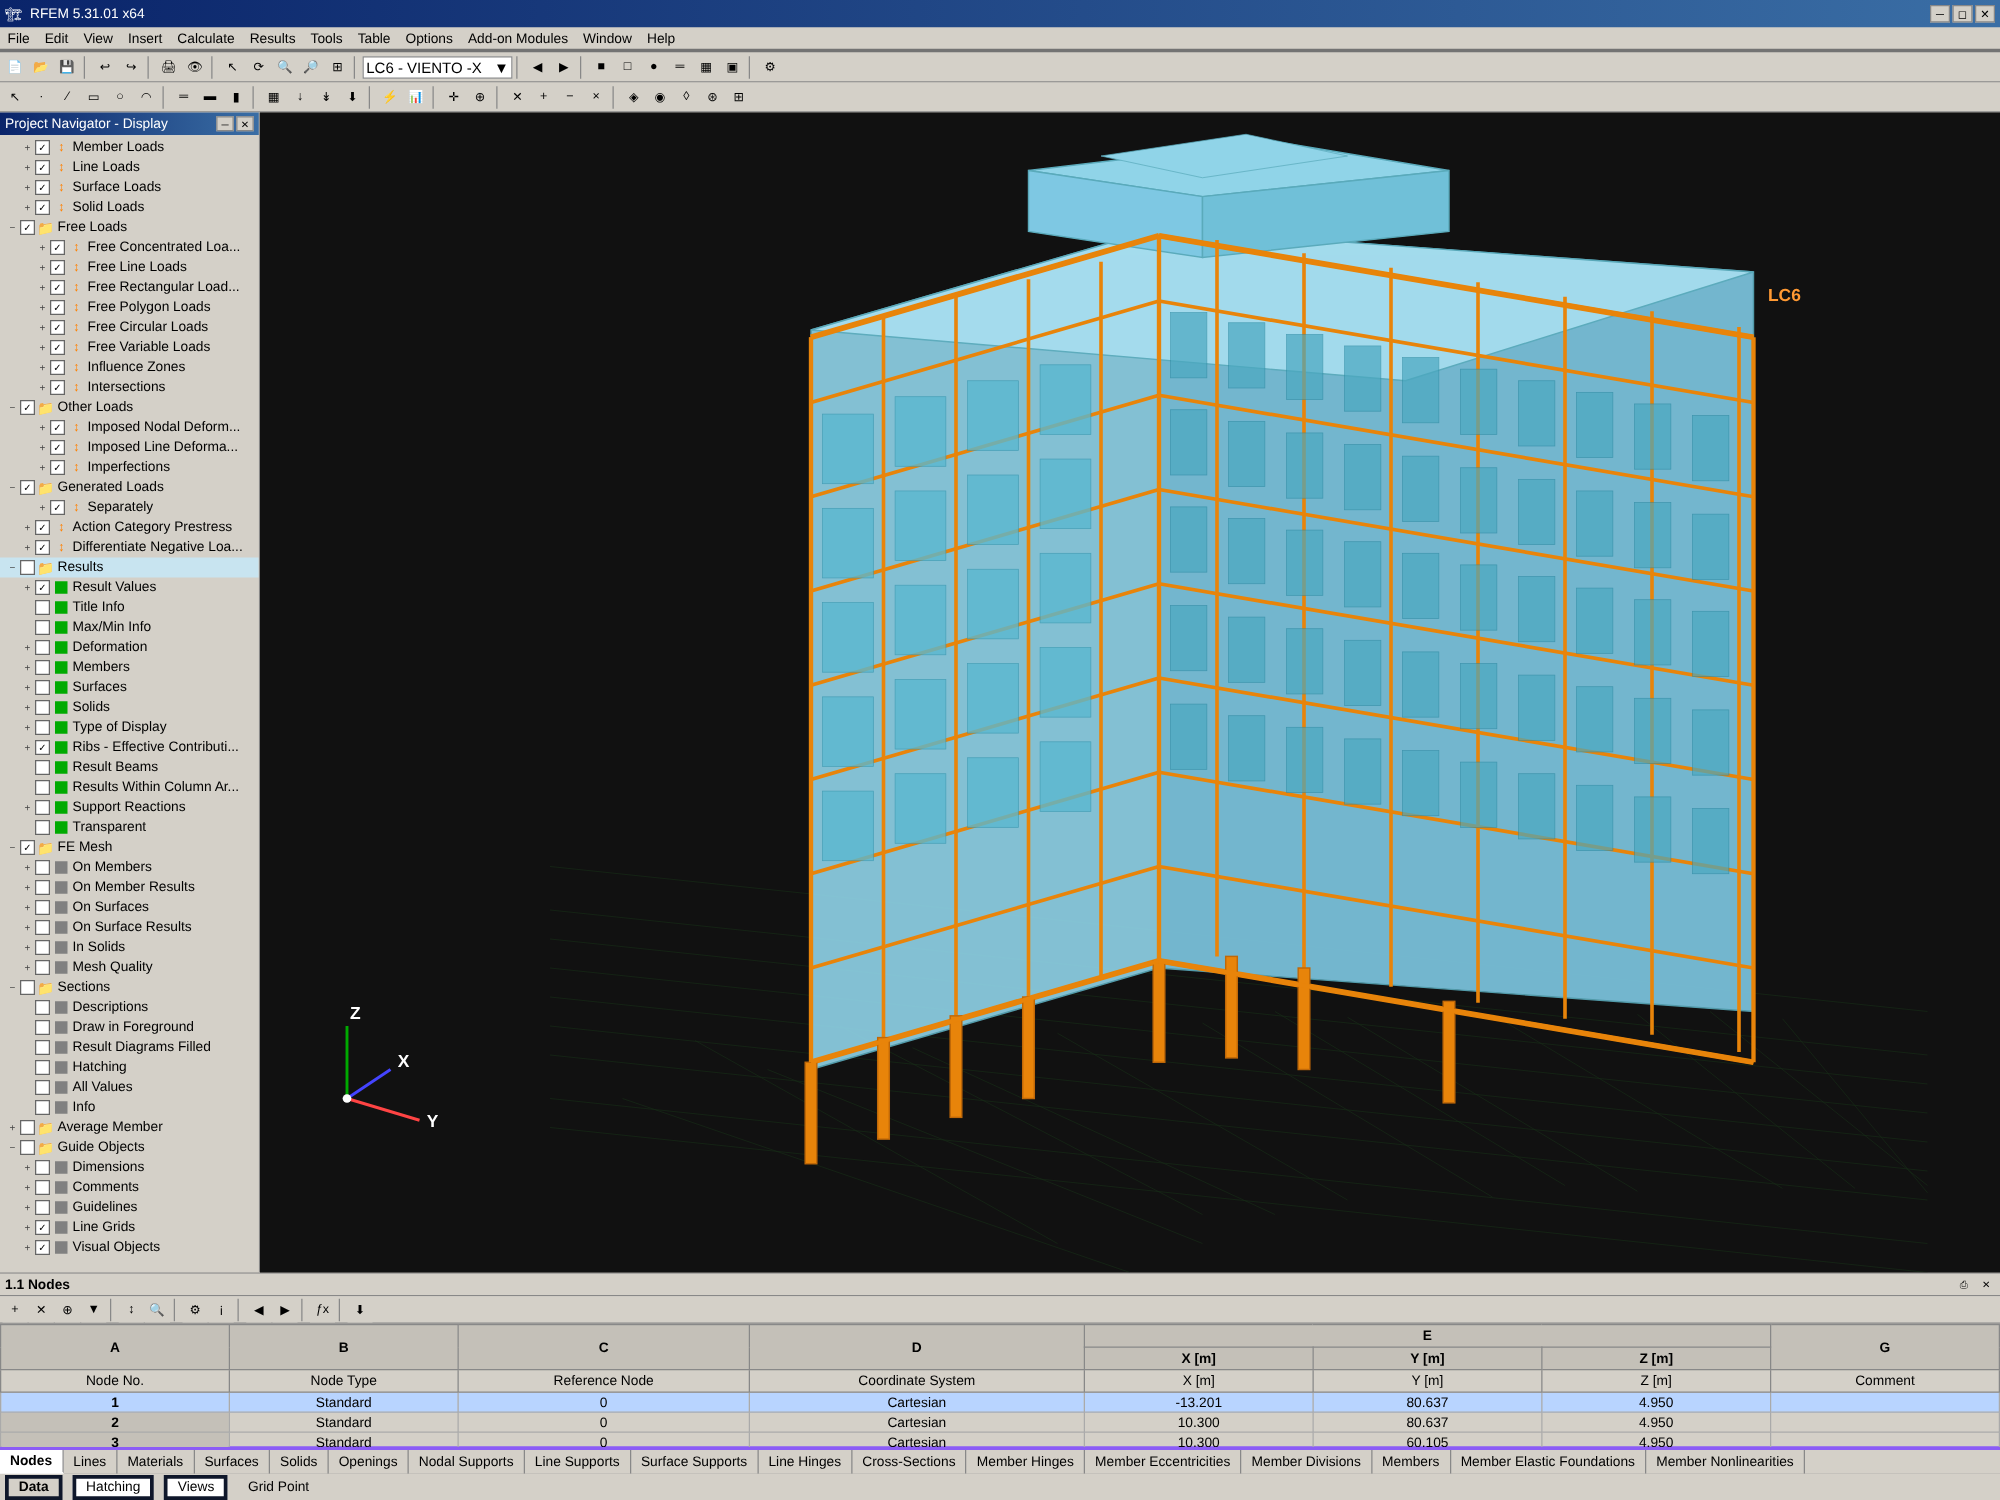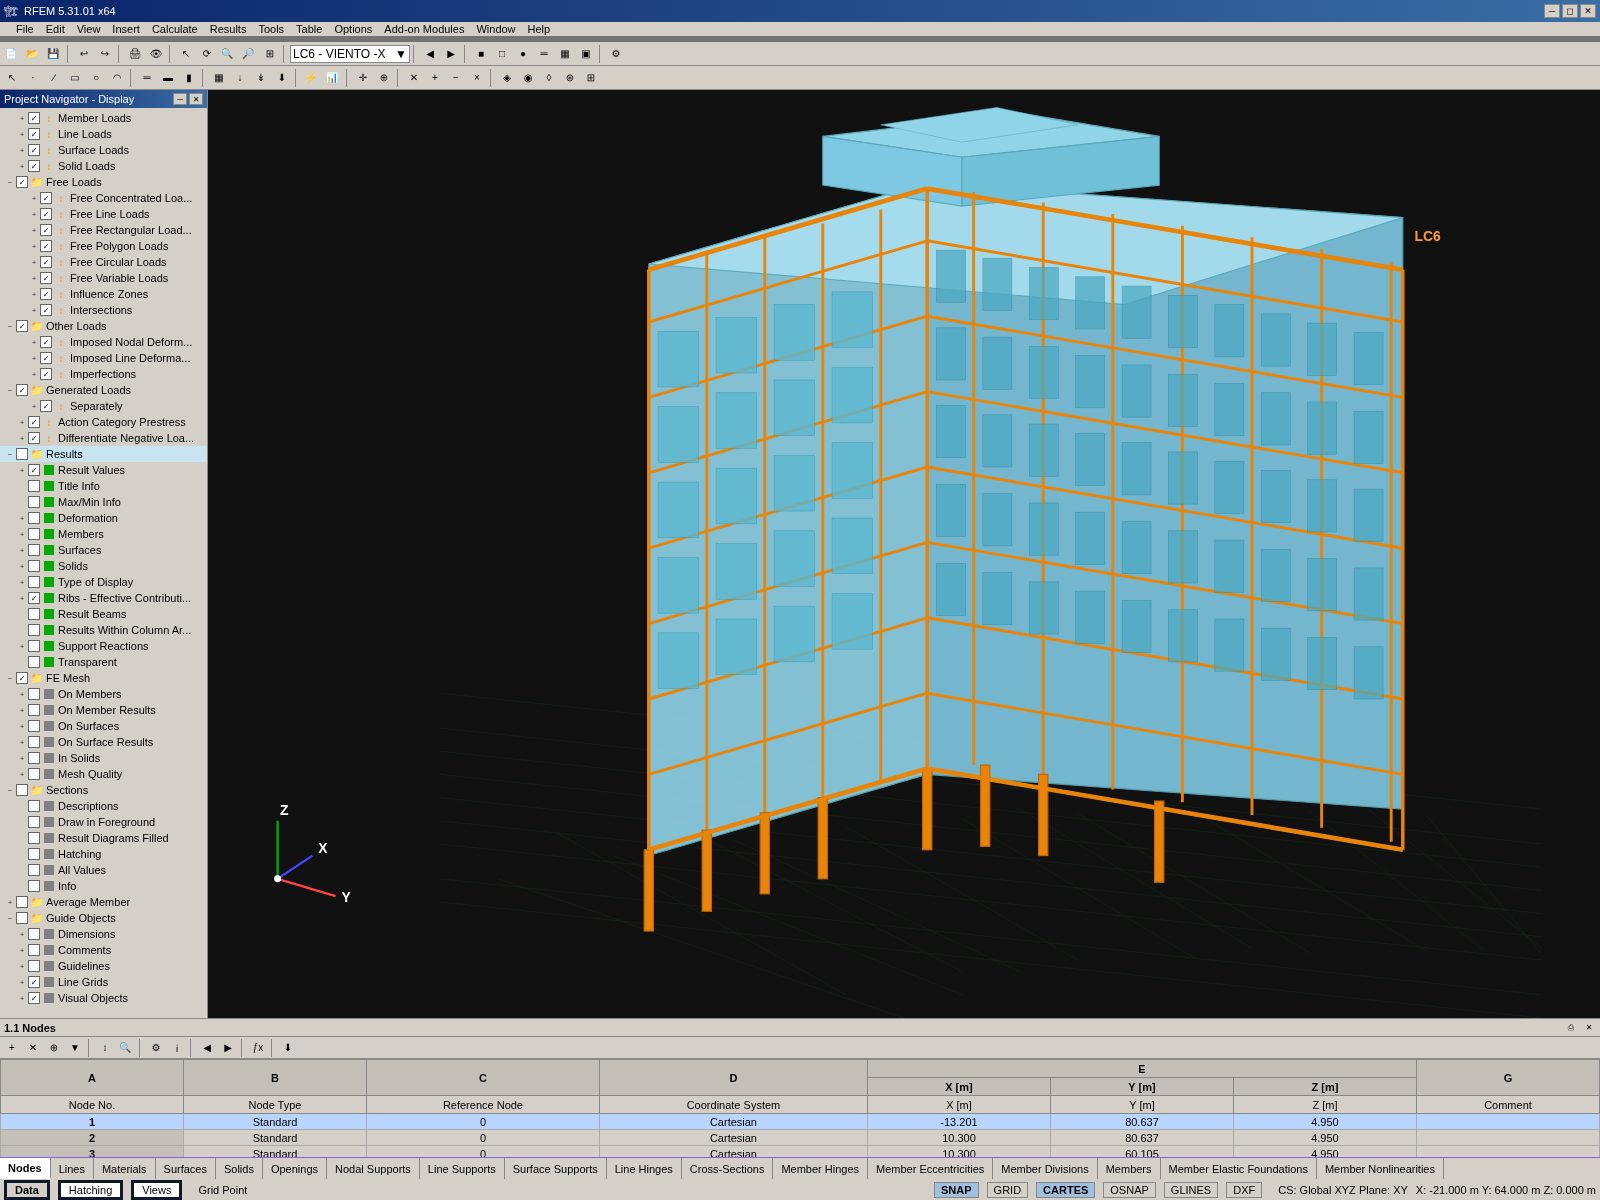--- a/index.html
+++ b/index.html
@@ -19,22 +19,22 @@
     .title-bar-left { display: flex; align-items: center; gap: 6px; }
     .title-bar-controls { display: flex; gap: 2px; }
     .title-btn { width: 16px; height: 14px; background: #d4d0c8; border: 1px solid #888; font-size: 9px; display: flex; align-items: center; justify-content: center; cursor: pointer; }
     
     
     .menu-bar {
       background: #d4d0c8;
       height: 20px;
       display: flex;
       align-items: center;
-      border-bottom: 6px solid #737373;
-      padding: 0 10px;
+      border-bottom: 3px solid #737373;
+      padding: 0 0;
     }
     .menu-item {
       padding: 1px 6px;
       cursor: pointer;
       font-size: 11px;
     }
     
     
     .toolbar {
       background: #d4d0c8;
@@ -197,21 +197,21 @@
       height: 16px;
       text-align: center;
     }
     .data-table tr.selected td { background: #b8d4ff; }
     .data-table td:first-child { background: #c4c0b8; text-align: center; font-weight: bold; }
     
     
     .tab-bar {
       display: flex;
       background: #d4d0c8;
-      border-top: 1px solid #8b5cf6;
+      border-top: 3px solid #8b5cf6;
       height: 22px;
       overflow-x: auto;
       white-space: nowrap;
     }
     .tab-item {
       padding: 2px 8px;
       border-right: 1px solid #888;
       font-size: 11px;
       cursor: pointer;
       display: flex; align-items: center;
@@ -1086,23 +1086,13 @@
   </div>
 </div>
 
 <div class="status-bar">
   <div class="status-left">
     <button class="status-tab active">Data</button>
     <button class="status-tab">Hatching</button>
     <button class="status-tab">Views</button>
     <span style="margin-left:8px;">Grid Point</span>
   </div>
-  <div class="status-right">
-    <button class="status-btn active">SNAP</button>
-    <button class="status-btn">GRID</button>
-    <button class="status-btn active">CARTES</button>
-    <button class="status-btn">OSNAP</button>
-    <button class="status-btn">GLINES</button>
-    <button class="status-btn">DXF</button>
-    <span style="margin-left:8px;font-size:11px;">CS: Global XYZ   Plane: XY</span>
-    <span style="font-size:11px;">X: -21.000 m   Y: 64.000 m   Z: 0.000 m</span>
-  </div>
 </div>
 
 </body></html>

